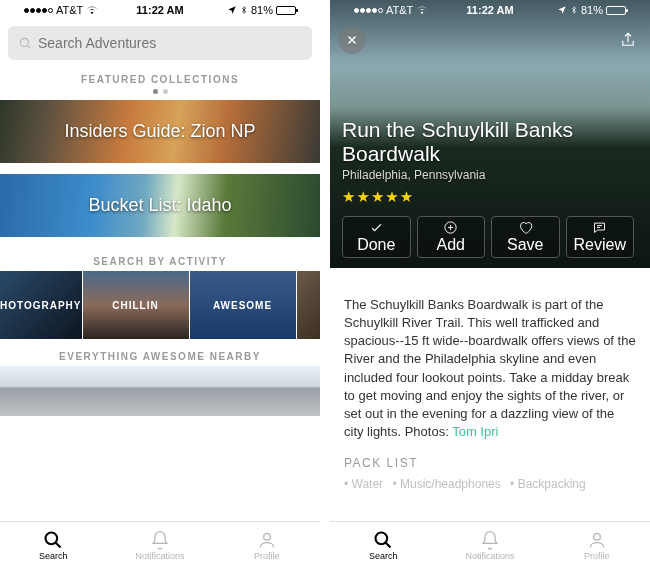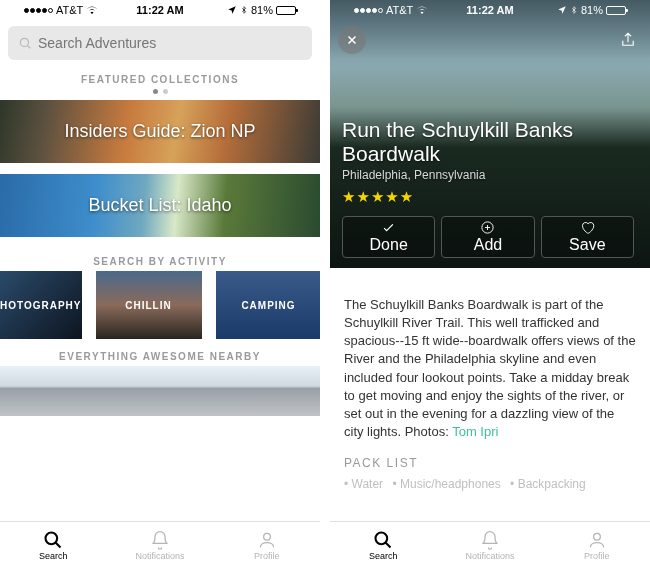--- a/index.html
+++ b/index.html
@@ -29,21 +29,21 @@
   .section-hdr { text-align: center; font-size: 10px; letter-spacing: 1.5px; color: #9a9a9a; font-weight: 600; padding: 8px 0 4px; }
   .pager-dots { display: flex; justify-content: center; gap: 5px; padding-bottom: 6px; }
   .pager-dots span { width: 5px; height: 5px; border-radius: 50%; background: #ccc; }
   .pager-dots span.active { background: #888; }
 
   .collection { height: 63px; margin-bottom: 11px; position: relative; display: flex; align-items: center; justify-content: center; color: #fff; font-size: 18px; font-weight: 400; text-shadow: 0 1px 3px rgba(0,0,0,.6); }
   .coll-0 { background: linear-gradient(100deg,#2d3729 0%,#5d5140 15%,#c87b3e 40%,#d6a25a 55%,#b66e3a 70%,#3a3a35 100%); }
   .coll-1 { background: linear-gradient(95deg,#3e4a42 0%,#2d332d 30%,#f2b05a 48%,#fff0b0 52%,#3b4540 60%,#2d2f2d 100%); }
   .coll-2 { background: linear-gradient(95deg,#2a6ba8 0%,#3e8dcc 30%,#6fa8c0 45%,#d8e8c8 55%,#5a7a3a 70%,#2a4a30 100%); }
 
-  .activities { display: flex; gap: 14px; padding: 0 0 4px; overflow: hidden; }
+  .activities { display: flex; gap: 1px; padding: 0 0 4px; overflow: hidden; }
   .activity { position: relative; flex: 0 0 106px; height: 68px; display: flex; align-items: center; justify-content: center; color: #fff; font-size: 10px; font-weight: 700; letter-spacing: 1px; }
   .act-0 { background: linear-gradient(135deg,#2a4a6a,#0d1520); flex: 0 0 80px; }
   .act-1 { background: linear-gradient(180deg,#4a6a8a 0%,#8a6a5a 50%,#2a2520 100%); align-items: center; }
   .act-2 { background: linear-gradient(180deg,#3a5a8a 0%,#1a3a6a 100%); }
   .act-3 { background: linear-gradient(135deg,#6a5a4a,#3a2d20); flex: 0 0 28px; }
 
   .nearby-img { height: 50px; background: linear-gradient(180deg,#e8f0f8 0%,#d0d8e0 40%,#9aa0a6 45%,#c0c4c8 100%); }
 
   
   .tabbar { height: 48px; border-top: 1px solid #e0e0e0; display: flex; background: #fff; }
@@ -127,21 +127,21 @@
 
     <div class="section-hdr">SEARCH BY ACTIVITY</div>
     <div class="activities">
       <div class="activity act-0">
           <span>HOTOGRAPHY</span>
         </div>
       <div class="activity act-1">
           <span>CHILLIN</span>
         </div>
       <div class="activity act-2">
-          <span>CAMPING</span>
+          <span>AWESOME</span>
         </div>
       <div class="activity act-3"></div>
     </div>
 
     <div class="section-hdr">EVERYTHING AWESOME NEARBY</div>
     <div class="nearby-img"></div>
   </div>
 
   <div class="tabbar">
     <div class="tab active">
@@ -226,20 +226,27 @@
                 <path d="M12 8v8M8 12h8"></path>
               </svg>
             <span>Add</span>
           </div>
           <div class="action-btn">
             <svg viewBox="0 0 24 24" fill="none" stroke="currentColor" stroke-width="1.5">
                 <path d="M12 21s-8-5-8-12a5 5 0 019-3 5 5 0 019 3c0 7-8 12-8 12z"></path>
               </svg>
             <span>Save</span>
           </div>
+          <div class="action-btn">
+            <svg viewBox="0 0 24 24" fill="none" stroke="currentColor" stroke-width="1.5">
+                <path d="M4 5h16v11H9l-5 4V5z"></path>
+                <path d="M8 9h8M8 12h5"></path>
+              </svg>
+            <span>Review</span>
+          </div>
         </div>
       </div>
     </div>
 
     <div class="detail-body">
       <span>The Schuylkill Banks Boardwalk is part of the Schuylkill River Trail. This well trafficked and spacious--15 ft wide--boardwalk offers views of the River and the Philadelphia skyline and even included four lookout points. Take a midday break to get moving and enjoy the sights of the river, or set out in the evening for a dazzling view of the city lights.   Photos: </span><a class="credit">Tom Ipri</a>
       <div class="pack-hdr">PACK LIST</div>
       <div class="pack-list">
         <span>Water</span>
         <span>Music/headphones</span>

